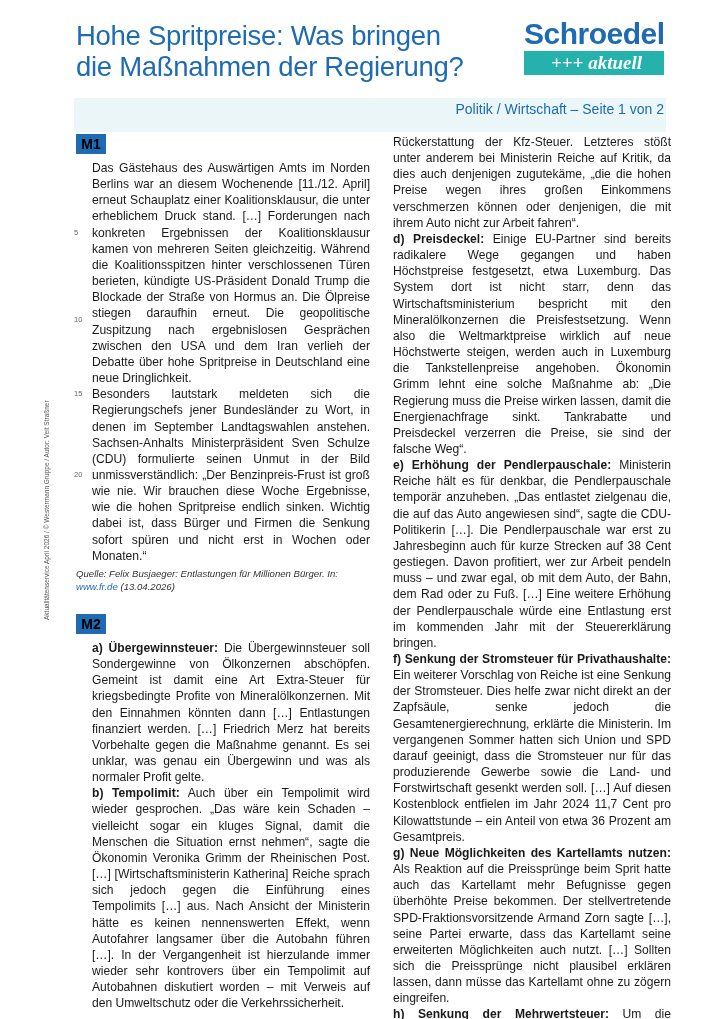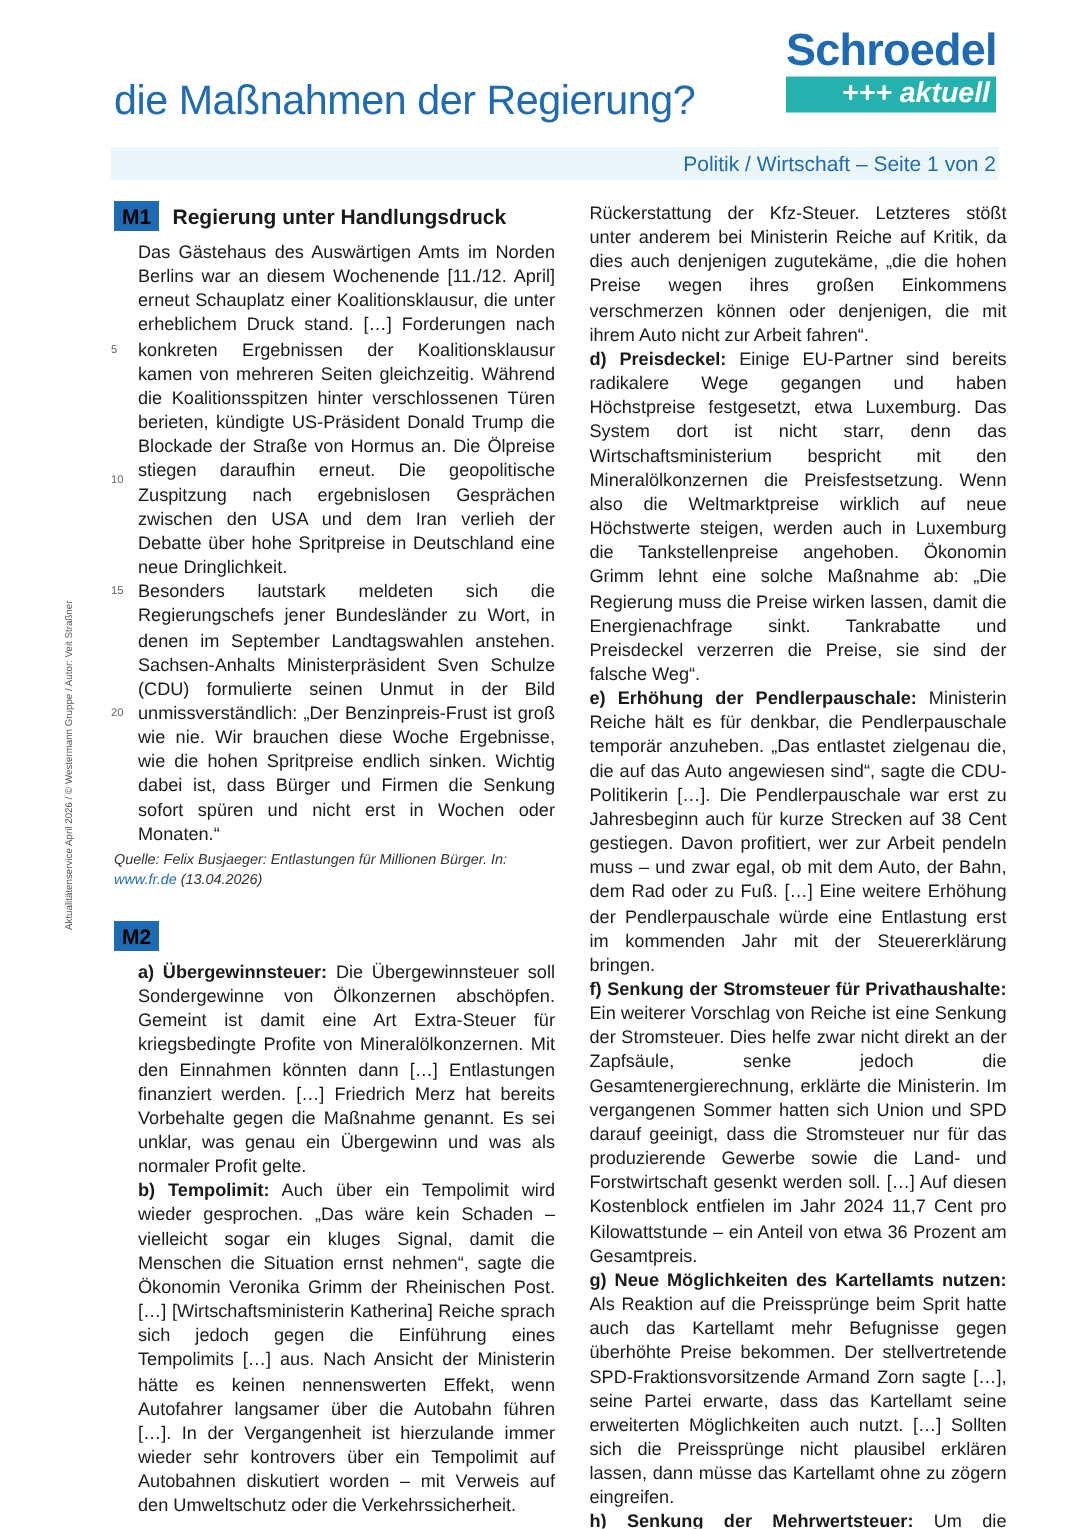--- a/index.html
+++ b/index.html
@@ -5,22 +5,22 @@
   html, body { margin:0; padding:0; background:#ffffff; }
   body { width:720px; height:1019px; position:relative; overflow:hidden;
          font-family:"Liberation Sans", sans-serif; color:#1a1a1a; }
   .title { position:absolute; left:76px; top:20px; width:440px;
            font-size:27.5px; line-height:31px; color:#1e6bb3; font-weight:normal;
            letter-spacing:-0.3px; margin:0; }
   .logo { position:absolute; left:524px; top:18px; width:140px; }
   .logo-name { font-size:30px; font-weight:bold; color:#1e6bb3; line-height:32px;
                letter-spacing:-0.5px; }
   .logo-tag { background:#25b2ad; color:#fff; font-style:italic; font-weight:bold;
-              font-size:19px; line-height:24px; text-align:right; padding-right:4px; margin-top:1px; }
-  .subbar { position:absolute; left:74px; top:98px; width:592px; height:22px;
+              font-size:19px; line-height:24px; text-align:right; padding-right:22px; margin-top:1px;font-family:Liberation Serif, serif; }
+  .subbar { position:absolute; left:74px; top:98px; width:592px; height:34px;
             background:#eaf6f8; }
   .subbar span { position:absolute; right:2px; top:3px; font-size:14px; color:#1e6bb3; }
   .side { position:absolute; left:43px; top:620px; transform:rotate(-90deg); transform-origin:left top;
           font-size:6.5px; color:#555; white-space:nowrap; }
   .col { position:absolute; top:134px; width:278px; font-size:12.1px; line-height:16.15px; }
   .col.left { left:92px; }
   .col.right { left:393px; }
   .mhead { display:flex; align-items:flex-start; margin-left:-16px; margin-bottom:6px; }
   .mbadge { background:#1e6bb3; color:#000000; font-weight:bold; font-size:14px;
             width:30px; height:20px; line-height:20px; text-align:center; margin-right:9px; flex:none; }
@@ -29,39 +29,38 @@
   .ln { position:absolute; left:-18px; font-size:7.5px; color:#666; }
   .lnwrap { position:relative; }
   .src { font-style:italic; font-size:9.6px; line-height:13.5px; color:#333; margin-top:3px; }
   .link { color:#1e6bb3; }
   b { font-weight:bold; }
 </style>
 </head>
 <body>
 
 <h1 class="title">
-  <br>
+  <span>Hohe Spritpreise: Was bringen</span><br>
   <span>die Maßnahmen der Regierung?</span>
 </h1>
 
 <div class="logo">
   <div class="logo-name">Schroedel</div>
   <div class="logo-tag">+++ aktuell</div>
 </div>
 
 <div class="subbar">
   <span>Politik / Wirtschaft – Seite 1 von 2</span>
 </div>
 
 <div class="side">Aktualitätenservice April 2026 / © Westermann Gruppe / Autor: Veit Straßner</div>
 
 <div class="col left">
   <div class="mhead">
     <div class="mbadge">M1</div>
-    <div class="mtitle">Regierung unter Handlungsdruck</div>
   </div>
   <div class="lnwrap">
     <span class="ln" style="top:65px">5</span>
     <span class="ln" style="top:152px">10</span>
     <span class="ln" style="top:226px">15</span>
     <span class="ln" style="top:307px">20</span>
     <p>Das Gästehaus des Auswärtigen Amts im Norden Berlins war an diesem Wochenende [11./12. April] erneut Schauplatz einer Koalitionsklausur, die unter erheblichem Druck stand. […] Forderungen nach konkreten Ergebnissen der Koalitionsklausur kamen von mehreren Seiten gleichzeitig. Während die Koalitionsspitzen hinter verschlossenen Türen berieten, kündigte US-Präsident Donald Trump die Blockade der Straße von Hormus an. Die Ölpreise stiegen daraufhin erneut. Die geopolitische Zuspitzung nach ergebnislosen Gesprächen zwischen den USA und dem Iran verlieh der Debatte über hohe Spritpreise in Deutschland eine neue Dringlichkeit.</p>
     <p>Besonders lautstark meldeten sich die Regierungschefs jener Bundesländer zu Wort, in denen im September Landtagswahlen anstehen. Sachsen-Anhalts Ministerpräsident Sven Schulze (CDU) formulierte seinen Unmut in der Bild unmissverständlich: „Der Benzinpreis-Frust ist groß wie nie. Wir brauchen diese Woche Ergebnisse, wie die hohen Spritpreise endlich sinken. Wichtig dabei ist, dass Bürger und Firmen die Senkung sofort spüren und nicht erst in Wochen oder Monaten.“</p>
   </div>
   <div class="src" style="margin-left:-16px">

